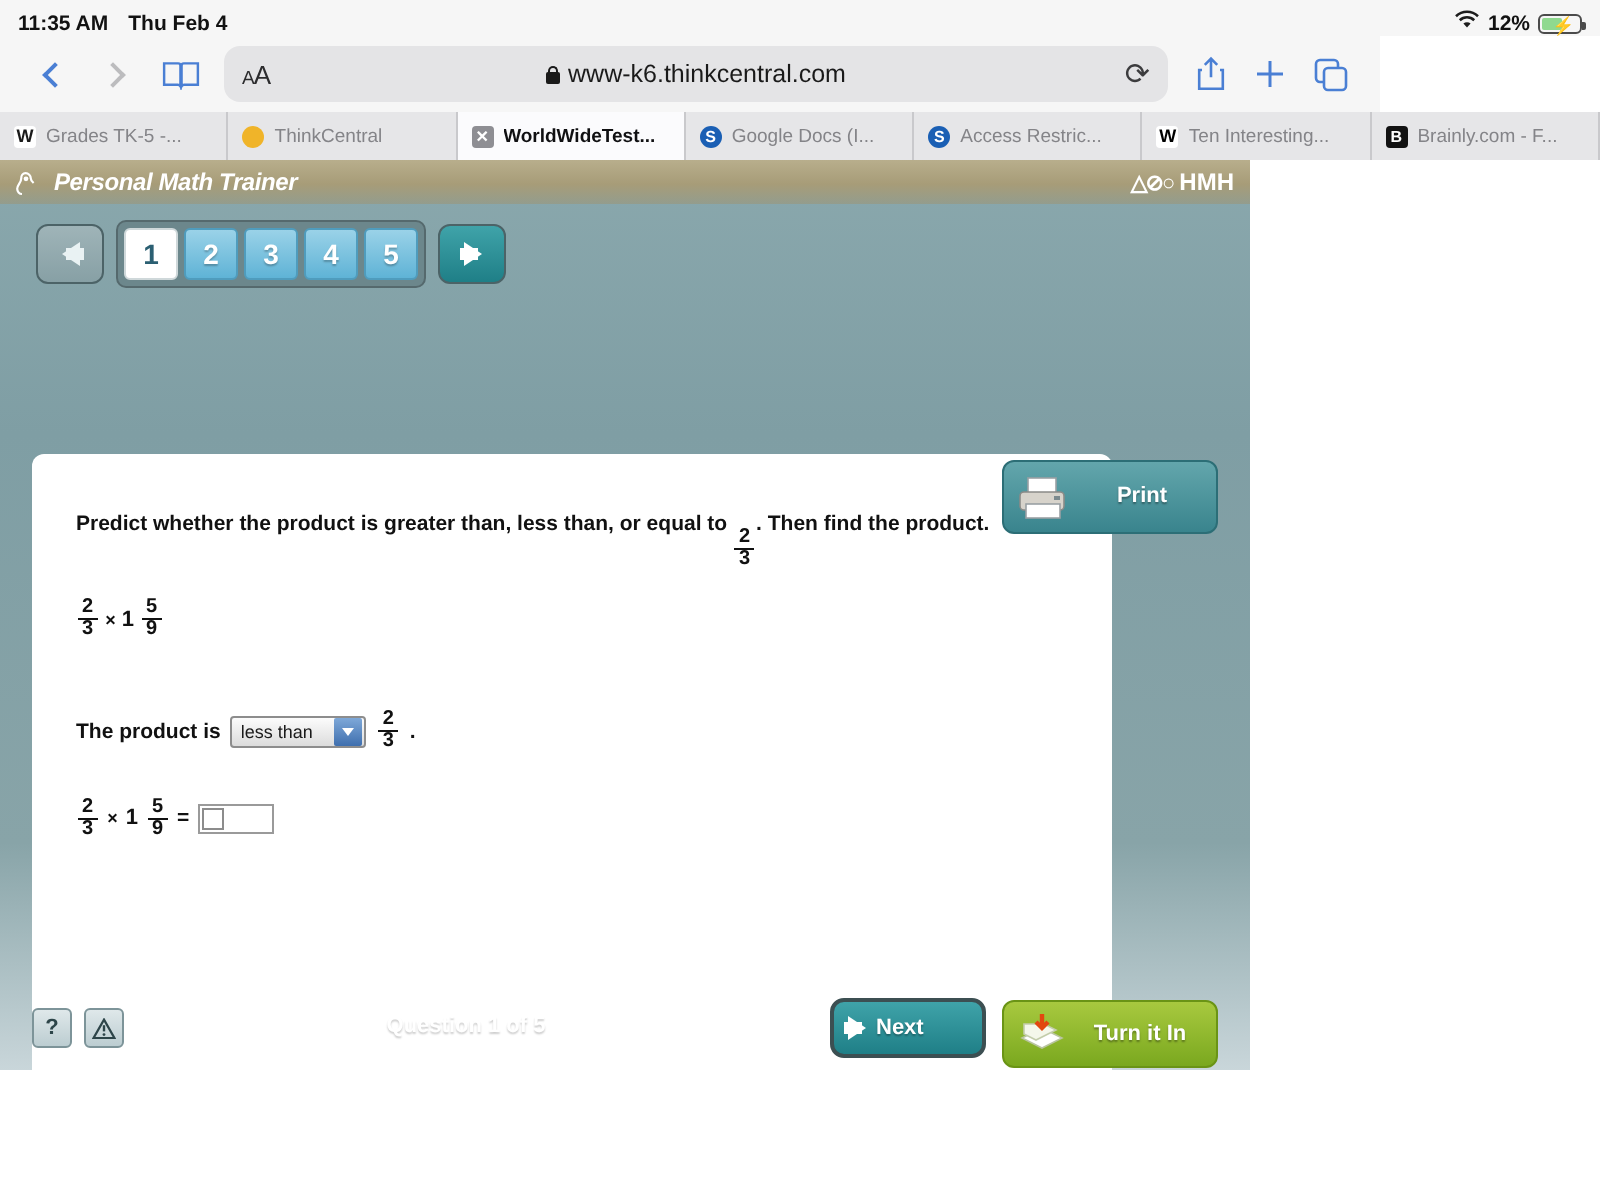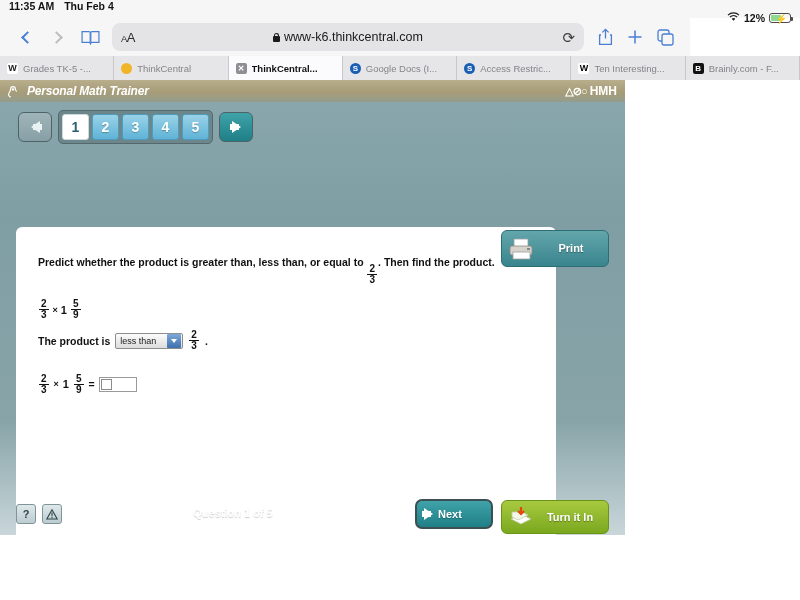--- a/index.html
+++ b/index.html
@@ -7,23 +7,23 @@
     width: 800px; height: 600px;
     background: #ffffff;
     font-family: "Liberation Sans", sans-serif;
     overflow: hidden;
   }
 
   
   .statusbar {
     height: 18px; width: 800px;
     background: #f6f6f6;
-    display: flex; align-items: flex-start;
+    display: flex; align-items: flex-end;
     padding: 0 9px;
-    font-size: 10.5px; font-weight: bold; color: #121212; flex-direction: column;
+    font-size: 10.5px; font-weight: bold; color: #121212;
   }
   .sb-left { display: flex; align-items: center; gap: 10px; }
   .sb-right { margin-left: auto; display: flex; align-items: center; gap: 4px; }
   .wifi-ic { display: block; }
   .battpct { font-size: 10.5px; font-weight: bold; }
   .batt {
     width: 22px; height: 10px; border: 1.3px solid #4b4b4b;
     border-radius: 3px; position: relative; display: flex; align-items: center;
     padding: 1px;
   }
@@ -140,21 +140,21 @@
     padding: 20px 22px; font-size: 11px; color: #111;
   }
   .qtext { font-weight: bold; font-size: 10.5px; line-height: 30px; }
   .frac { display: inline-flex; flex-direction: column; align-items: center;
           vertical-align: -0.55em; line-height: 1.02; font-size: 10px; margin: 0 1px; }
   .frac .num { padding: 0 2px; }
   .frac .den { padding: 0 2px; border-top: 1.2px solid #111; }
   .exprline { margin-top: 14px; display: flex; align-items: center; gap: 3px; font-weight: bold; font-size: 10.5px; }
   .times { font-size: 9px; }
   .whole { font-size: 11px; }
-  .prodline { margin-top: 10px; display: flex; align-items: center; gap: 5px; font-weight: bold; font-size: 10.5px; }
+  .prodline { margin-top: 35px; display: flex; align-items: center; gap: 5px; font-weight: bold; font-size: 10.5px; }
   .ddl {
     display: inline-flex; align-items: center; width: 68px; height: 16px;
     background: linear-gradient(180deg,#fcfcfc,#dcdcdc);
     border: 1px solid #8d8d8d; border-radius: 2px; font-size: 9px;
     font-weight: normal; color: #1a1a1a; padding-left: 4px; position: relative;
   }
   .ddl .ddlabel { flex: 1; }
   .ddl .ddarrow {
     width: 14px; height: 14px; margin-right: 1px;
     background: linear-gradient(180deg,#7ea8d8,#3f6fae);
@@ -282,21 +282,21 @@
   <div class="tab">
     <span class="fav w">W</span>
     <span class="lbl">Grades TK-5 -...</span>
   </div>
   <div class="tab">
     <span class="fav dot"></span>
     <span class="lbl">ThinkCentral</span>
   </div>
   <div class="tab active">
     <span class="fav x">✕</span>
-    <span class="lbl">ThinkCentral...</span>
+    <span class="lbl">WorldWideTest...</span>
   </div>
   <div class="tab">
     <span class="fav s">S</span>
     <span class="lbl">Google Docs (I...</span>
   </div>
   <div class="tab">
     <span class="fav s">S</span>
     <span class="lbl">Access Restric...</span>
   </div>
   <div class="tab">

